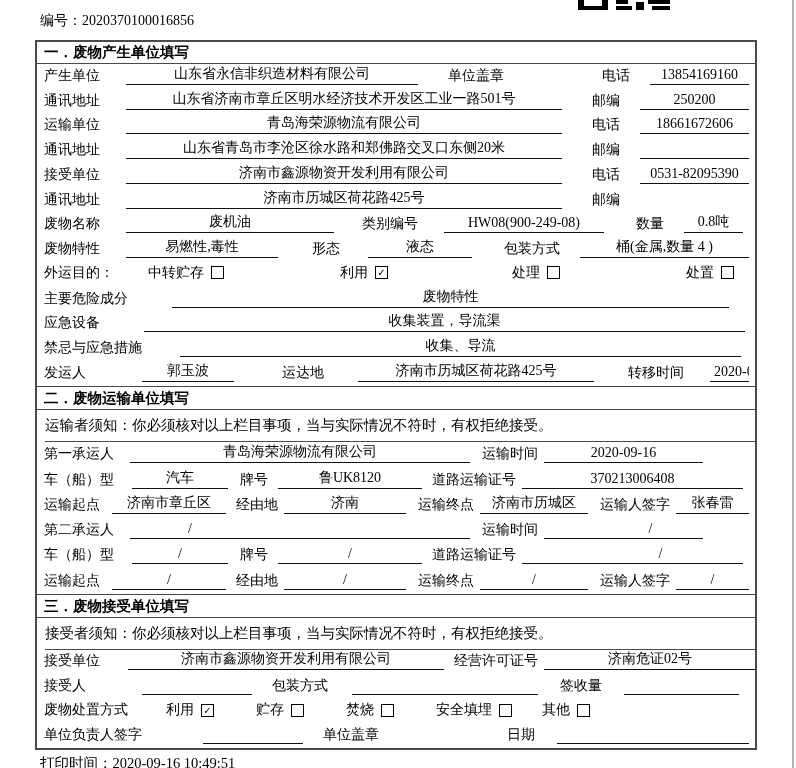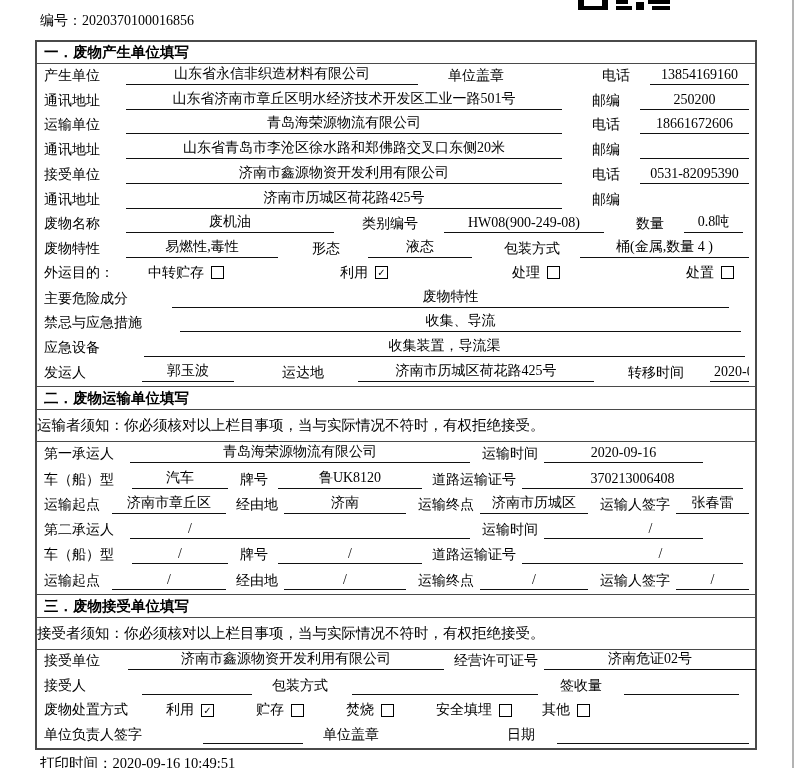--- a/index.html
+++ b/index.html
@@ -19,21 +19,21 @@
   .qr .a4{left:38px;top:0;width:12px;height:4px;}
   .qr .a5{left:38px;top:6px;width:16px;height:4px;}
   .qr .a6{left:58px;top:2px;width:8px;height:8px;}
   .qr .a7{left:70px;top:0;width:22px;height:4px;}
   .qr .a8{left:74px;top:6px;width:18px;height:4px;}
   .edge-line{position:absolute;right:2px;top:0;width:2px;height:768px;background:#b3b3b3;}
   
   .form{margin-left:35px;width:722px;border:2px solid #4a4a4a;box-sizing:border-box;background:#fff;}
   .sec-head{font-weight:bold;font-size:14.5px;line-height:21px;height:21px;padding-left:7px;border-bottom:1px solid #4a4a4a;}
   .sec-head.mid{border-top:1px solid #4a4a4a;height:22px;line-height:22px;}
-  .notice{height:31px;line-height:31px;border-bottom:1px solid #4a4a4a;font-size:14.5px;white-space:nowrap;}
+  .notice{height:31px;line-height:31px;border-bottom:1px solid #4a4a4a;font-size:14.5px;white-space:nowrap;margin-left:8px;}
   .row{display:flex;align-items:flex-end;padding:0 6px 4px 7px;box-sizing:border-box;white-space:nowrap;}
   .s1r{height:24.77px;gap:20px;}
   .s2r{height:25.3px;}
   .s3r{height:24.5px;}
   .lb{white-space:nowrap;flex:0 0 auto;}
   .uv{border-bottom:1px solid #111;padding:0 4px 1px 4px;white-space:nowrap;overflow:hidden;box-sizing:border-box;flex:0 0 auto;text-align:center;}
   .fx{flex:1 1 auto;}
   .ctr{text-align:center;}
   .cb{display:inline-block;width:11px;height:11px;border:1px solid #000;margin-left:7px;font-size:10px;line-height:11px;text-align:center;font-family:"DejaVu Sans",sans-serif;position:relative;top:0px;flex:0 0 auto;}
   .opt{display:flex;align-items:center;flex:0 0 auto;}
@@ -141,27 +141,27 @@
       <span class="cb"></span>
     </span>
   </div>
 
   <div class="row s1r">
     <span class="lb" style="width:96px">主要危险成分</span>
     <span class="uv fx" style="margin-right:20px;margin-left:12px">废物特性</span>
   </div>
 
   <div class="row s1r">
+    <span class="lb" style="width:70px">应急设备</span>
+    <span class="uv fx" style="margin-right:4px;margin-left:10px">收集装置，导流渠</span>
+  </div>
+
+  <div class="row s1r">
     <span class="lb" style="width:110px">禁忌与应急措施</span>
     <span class="uv fx" style="margin-right:8px;margin-left:6px">收集、导流</span>
-  </div>
-
-  <div class="row s1r">
-    <span class="lb" style="width:70px">应急设备</span>
-    <span class="uv fx" style="margin-right:4px;margin-left:10px">收集装置，导流渠</span>
   </div>
 
   <div class="row s1r">
     <span class="lb" style="width:62px">发运人</span>
     <span class="uv ctr" style="width:92px;margin-left:16px">郭玉波</span>
     <span class="lb" style="margin-left:28px">运达地</span>
     <span class="uv" style="width:236px;margin-left:14px">济南市历城区荷花路425号</span>
     <span class="lb" style="margin-left:14px">转移时间</span>
     <span class="uv fx" style="margin-left:6px">2020-09-16</span>
   </div>

